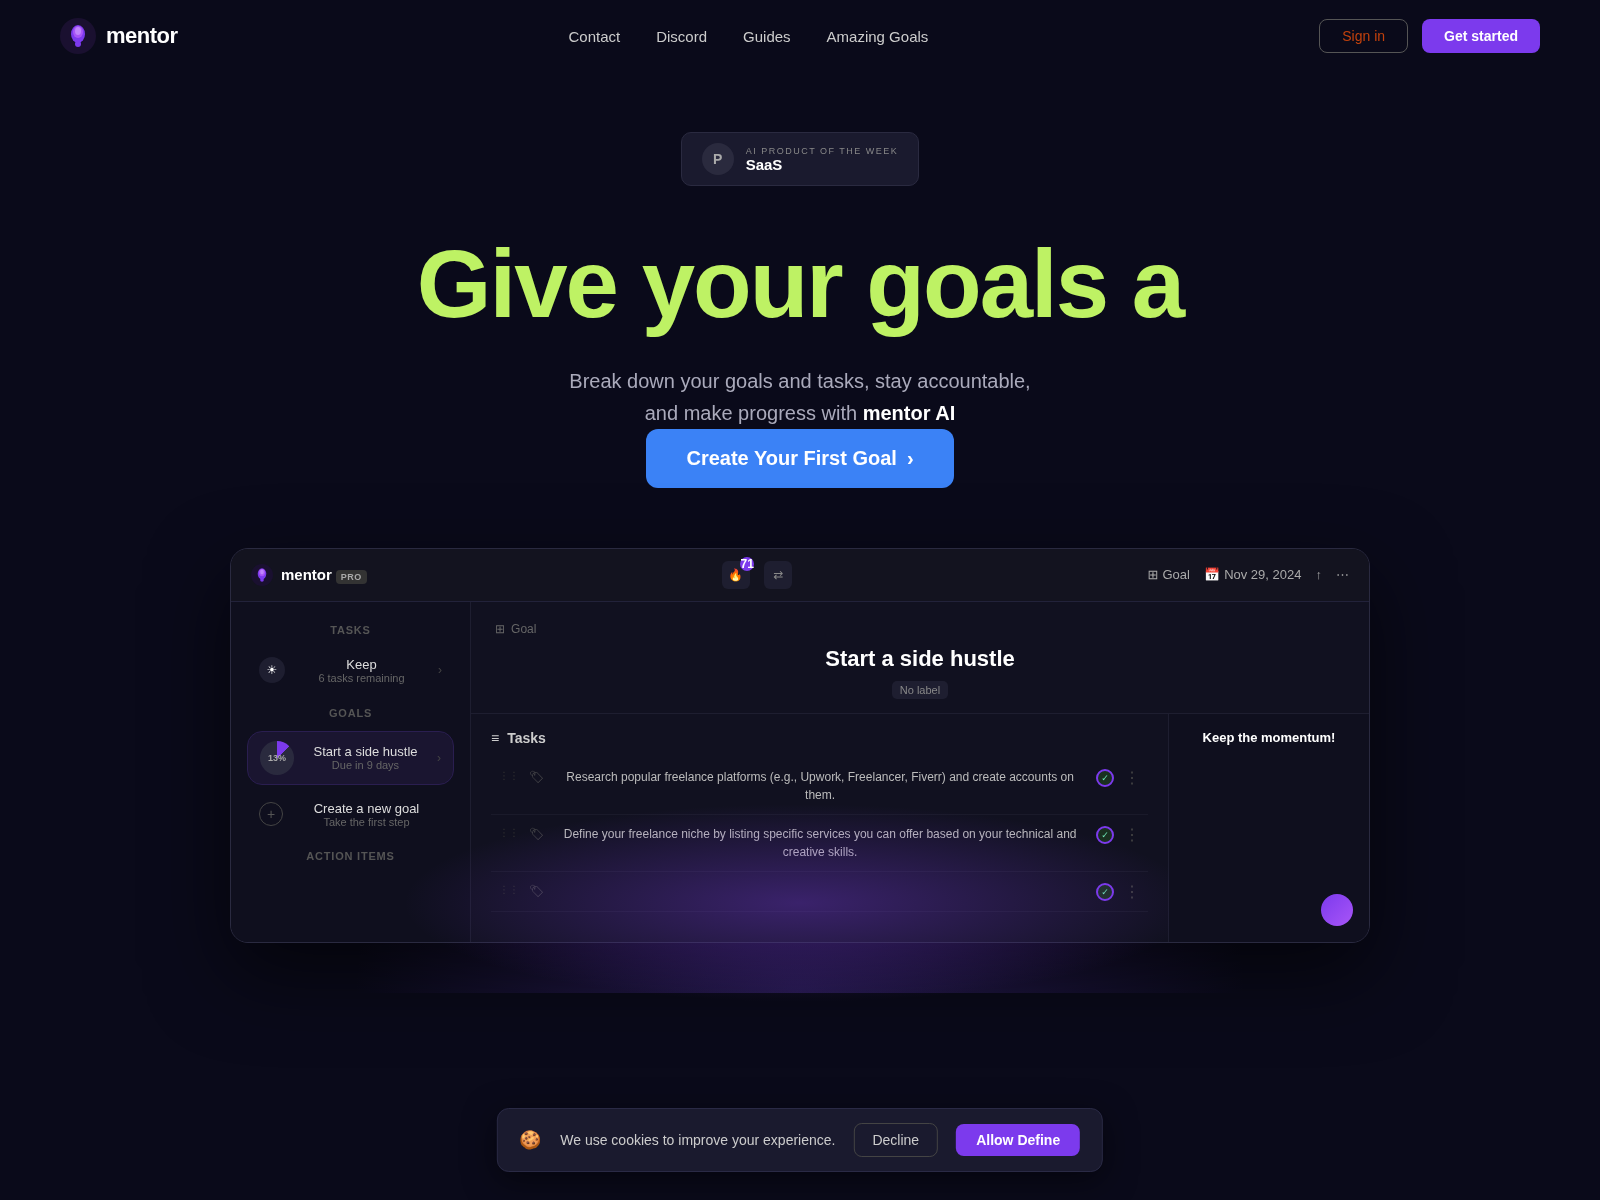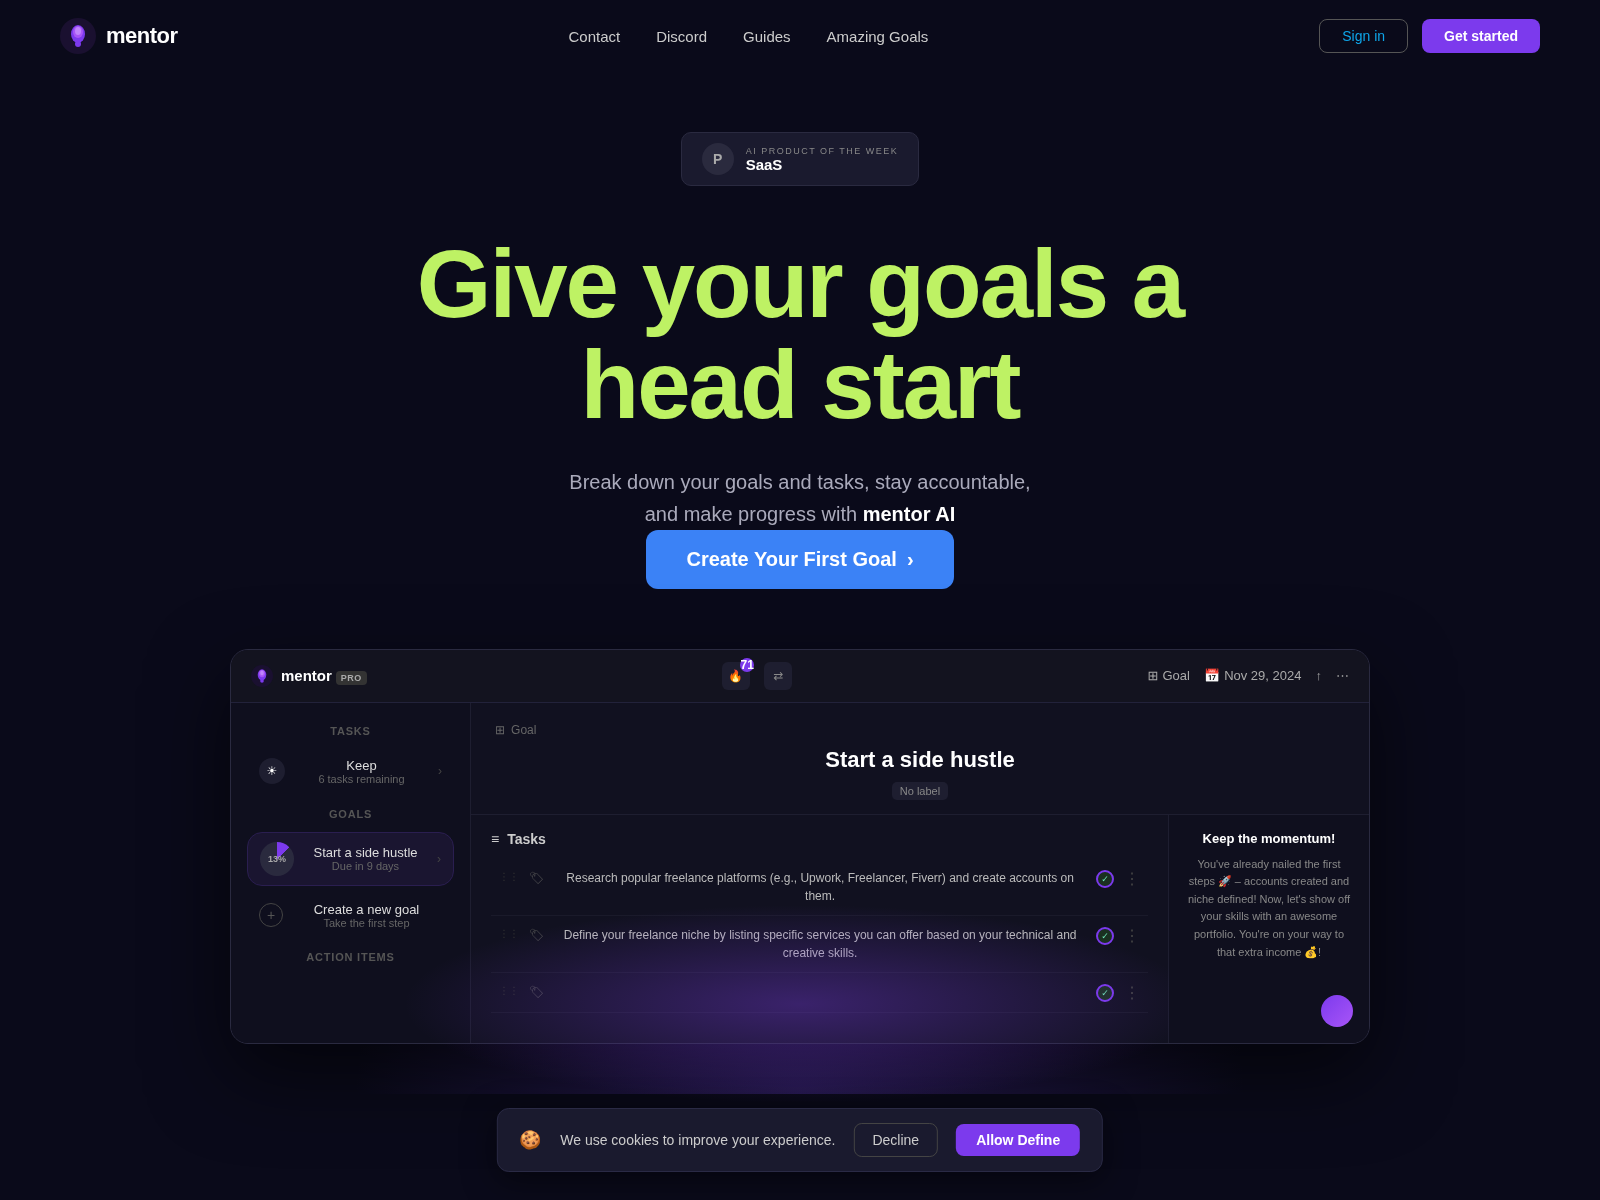--- a/index.html
+++ b/index.html
@@ -48,21 +48,21 @@
       cursor: pointer;
     }
     .nav-actions {
       display: flex;
       align-items: center;
       gap: 14px;
     }
     .btn-signin {
       background: transparent;
       border: 1.5px solid #555;
-      color: #0ea5e9;
+      color: #c2410c;
       padding: 8px 22px;
       border-radius: 8px;
       font-size: 14px;
       cursor: pointer;
     }
     .btn-getstarted {
       background: #7c3aed;
       border: none;
       color: #fff;
       padding: 9px 22px;
@@ -569,21 +569,20 @@
   <div class="product-badge">
     <div class="badge-icon">P</div>
     <div class="badge-text-area">
       <span class="badge-label">AI PRODUCT OF THE WEEK</span>
       <span class="badge-title">SaaS</span>
     </div>
   </div>
 
   <h1 class="hero-heading">
     <span>Give your goals a</span><br>
-    <span>head start</span>
   </h1>
 
   <p class="hero-sub">
     <span>Break down your goals and tasks, stay accountable,</span><br>
     <span>and make progress with </span><strong>mentor AI</strong>
   </p>
 
   <button class="btn-cta">
     <span>Create Your First Goal</span>
     <span class="arrow">›</span>
@@ -701,21 +700,20 @@
                 <span class="task-drag">⋮⋮</span>
                 <span class="task-tag-icon">🏷</span>
                 <span class="task-text"></span>
                 <div class="task-check">✓</div>
                 <span class="task-more">⋮</span>
               </div>
             </div>
 
             <div class="ai-panel" style="position:relative;">
               <div class="ai-panel-title">Keep the momentum!</div>
-              <div class="ai-panel-text">You've already nailed the first steps 🚀 – accounts created and niche defined! Now, let's show off your skills with an awesome portfolio. You're on your way to that extra income 💰!</div>
               <div class="ai-avatar"></div>
             </div>
           </div>
         </div>
       </div>
     </div>
   </div>
 </section>
 
 <div class="cookie-banner">

